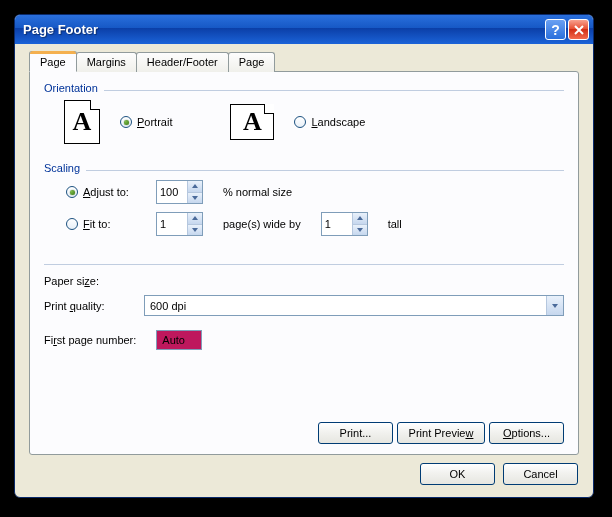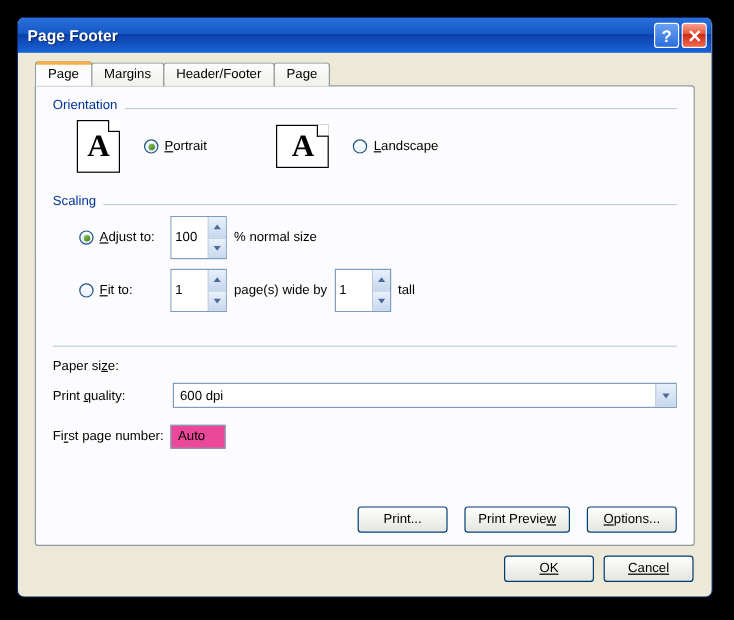--- a/index.html
+++ b/index.html
@@ -199,27 +199,27 @@
   }
   .scaling-body {
     display: flex;
     flex-direction: column;
     gap: 8px;
     padding: 6px 4px 20px 22px;
   }
   .row {
     display: flex;
     align-items: center;
-    gap: 6px;
+    gap: 20px;
   }
   .spinner {
     display: inline-flex;
     border: 1px solid #7f9db9;
     background: #fff;
-    height: 36px;
+    height: 24px;
     align-items: stretch;
   }
   .spinner input {
     border: none;
     width: 30px;
     padding: 0 3px;
     font-size: 11px;
     font-family: inherit;
     text-align: left;
     outline: none;
@@ -279,51 +279,50 @@
     align-items: center;
   }
   .combo .combo-btn {
     width: 17px;
     border-left: 1px solid #b5c7de;
     background: linear-gradient(to bottom, #e9f1fb, #c6d7ee);
     display: flex; align-items: center; justify-content: center;
   }
   .textbox {
     border: 1px solid #7f9db9;
-    background: #ec4899;
+    background: #be185d;
     height: 20px;
     padding: 0 5px;
     font-size: 11px;
     font-family: inherit;
     width: 46px;
   }
   .btn-row {
     position: absolute;
     right: 14px;
     bottom: 10px;
     display: flex;
-    gap: 14px;
+    gap: 4px;
   }
   .btn {
     min-width: 75px;
     height: 22px;
     border: 1px solid #003c74;
     border-radius: 3px;
     background: linear-gradient(to bottom, #ffffff 0%, #f2f2ef 45%, #e6e6e0 100%);
     font-size: 11px;
     font-family: inherit;
     padding: 0 10px;
     cursor: default;
   }
   .footer-btns {
     display: flex;
     justify-content: flex-end;
     gap: 8px;
     padding: 8px 1px 2px 0;
-    text-decoration: underline;
   }
   .u { text-decoration: underline; }
 </style>
 </head>
 <body>
 
 <div class="shadow-wrap">
 <div class="window">
 
   <div class="titlebar">

